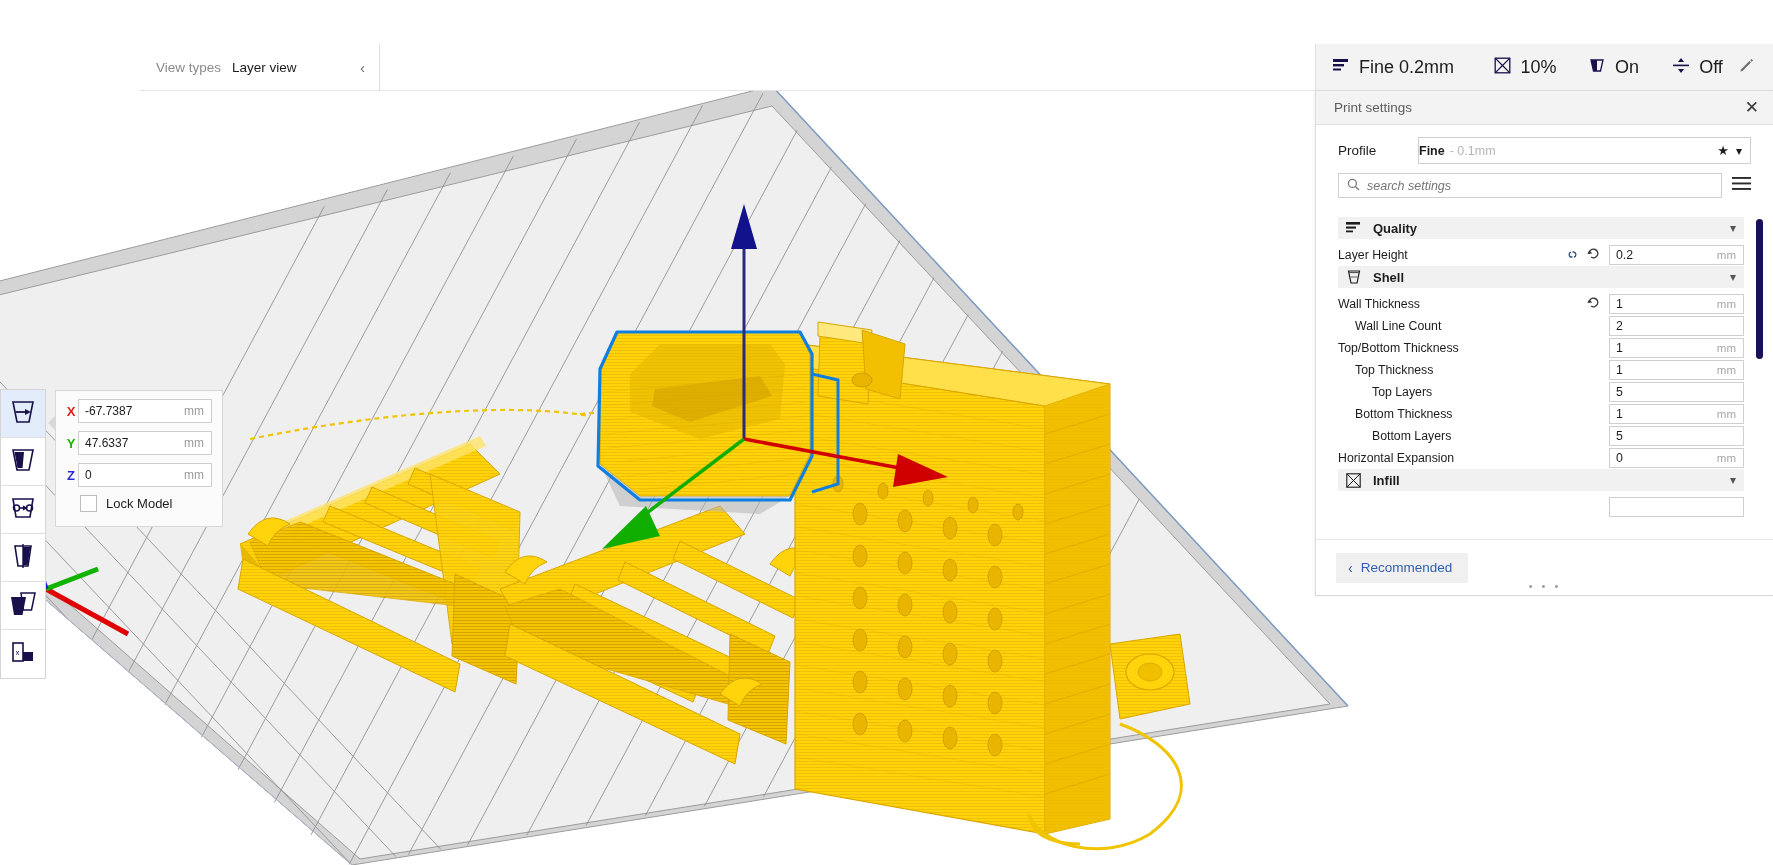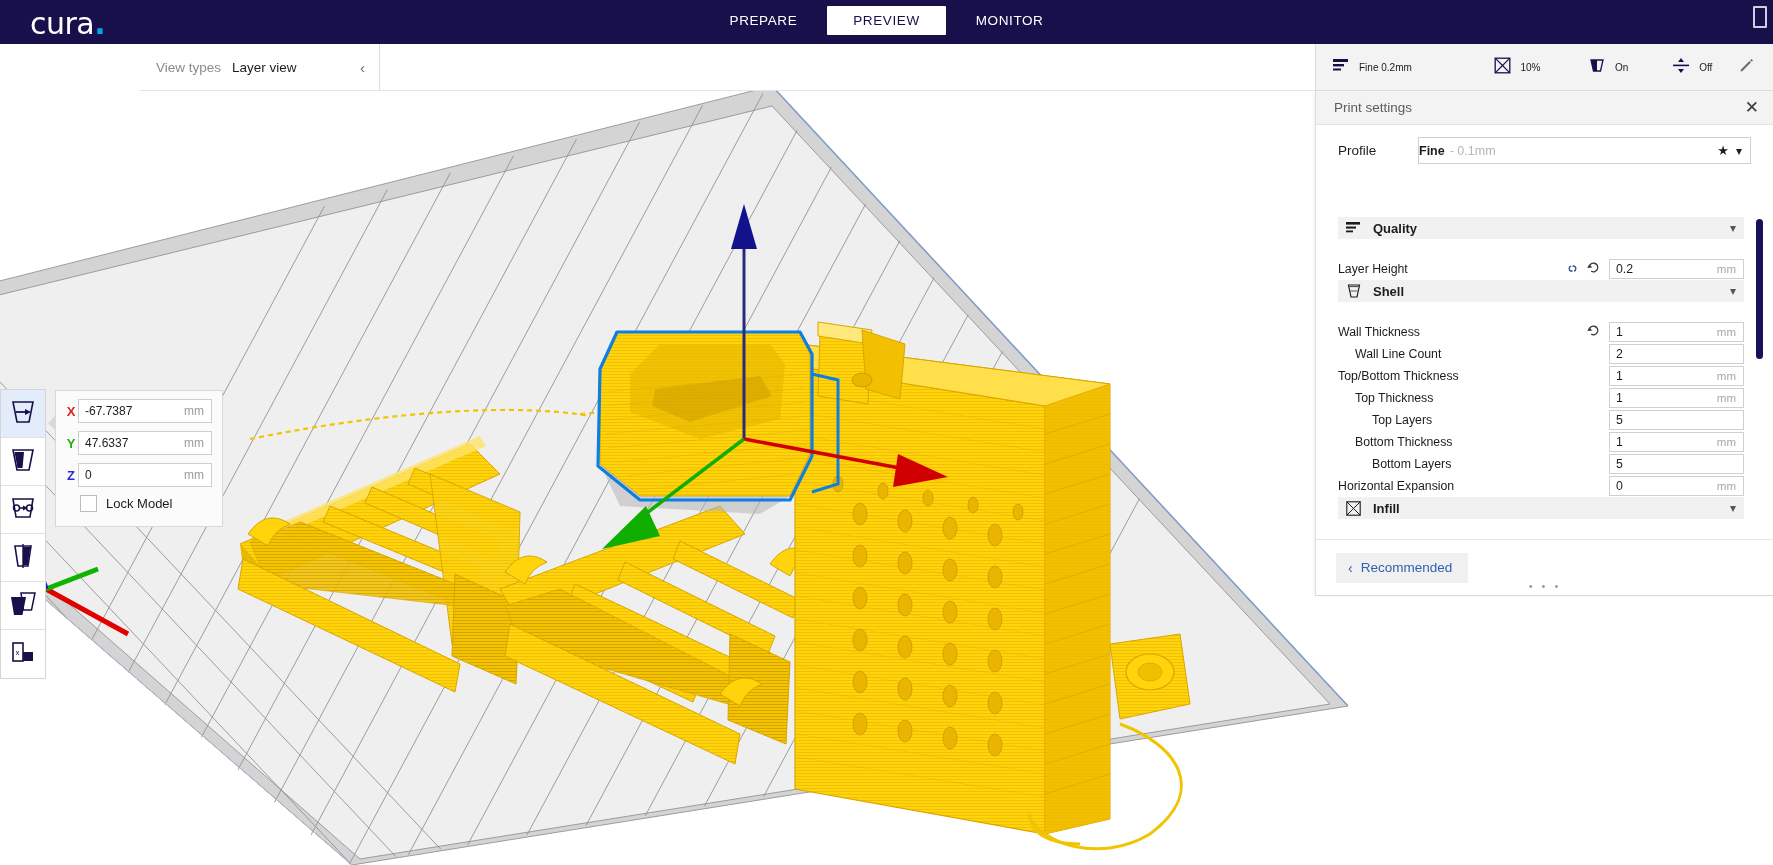--- a/index.html
+++ b/index.html
@@ -57,21 +57,21 @@
   }
 
   
   .quickbar {
     position: absolute; top: 44px; left: 1315px; width: 458px; height: 47px;
     background: #f3f3f3; border-left: 1px solid #dcdcdc;
     border-bottom: 1px solid #dcdcdc;
     display: flex; align-items: center; padding-left: 16px; gap: 0;
   }
   .qitem { display: flex; align-items: center; gap: 9px; cursor: pointer; }
-  .qitem .qlabel { font-size: 10px; color: #1c1c1c; }
+  .qitem .qlabel { font-size: 18px; color: #1c1c1c; }
   .q1 { width: 170px; }
   .q2 { width: 98px; }
   .q3 { width: 88px; }
   .q4 { width: 70px; }
   .quick-pencil { margin-left: auto; margin-right: 18px; cursor: pointer; }
   .viewport-full {
     position: absolute; top: 44px; left: 0; width: 1773px; height: 821px;
     overflow: hidden; z-index: 0;
   }
   .vp-svg { position: absolute; top: 0; left: 0; }
@@ -150,21 +150,21 @@
     background: transparent;
   }
   .hamburger { width: 19px; cursor: pointer; }
 
   .settings-list {
     position: absolute; top: 126px; left: 0; width: 458px; height: 330px;
     overflow: hidden; padding: 0 30px 0 22px;
   }
   .cat-row {
     height: 22px; background: #f1f1f1; display: flex; align-items: center;
-    padding: 0 8px 0 8px; margin-bottom: 19px; cursor: pointer;
+    padding: 0 8px 0 8px; margin-bottom: 5px; cursor: pointer;
   }
   .cat-icon { width: 16px; margin-right: 11px; display: flex; align-items: center; }
   .cat-name { font-size: 13px; font-weight: 700; color: #1c1c1c; }
   .cat-chev { margin-left: auto; font-size: 12px; color: #555; }
 
   .set-row { height: 21px; display: flex; align-items: center; margin-bottom: 1px; }
   .set-name { font-size: 12.3px; color: #1c1c1c; white-space: nowrap; }
   .set-name.italic { }
   .set-icons { margin-left: auto; display: flex; align-items: center; gap: 8px; padding-right: 9px; }
   .set-field {
@@ -440,31 +440,20 @@
       </g>
 
       <g>
         <line x1="46" y1="545" x2="128" y2="590" stroke="#e00000" stroke-width="5"></line>
         <line x1="46" y1="545" x2="98" y2="525" stroke="#10b300" stroke-width="5"></line>
         <line x1="46" y1="545" x2="38" y2="520" stroke="#2020d0" stroke-width="5"></line>
       </g>
     </svg>
   </div>
 
-  <div class="topbar">
-    <div class="logo">
-      <span>cura</span><span class="dot">.</span>
-    </div>
-    <div class="tabs">
-      <div class="tab">PREPARE</div>
-      <div class="tab active">PREVIEW</div>
-      <div class="tab">MONITOR</div>
-    </div>
-    <div class="winbtn"></div>
-  </div>
 
   <div class="viewbar">
     <div class="viewbar-sec sec-view">
       <span class="vb-label">View types</span>
       <span class="vb-value">Layer view</span>
       <span class="vb-chevron">‹</span>
     </div>
   </div>
 
   <div class="quickbar">
@@ -611,20 +600,38 @@
     <div class="profile-row">
       <span class="profile-lbl">Profile</span>
       <span class="profile-box">
         <span class="profile-name">Fine</span>
         <span class="profile-sub">- 0.1mm</span>
         <span class="profile-star">★</span>
         <span class="profile-chev">▾</span>
       </span>
     </div>
 
+    <div class="search-row">
+      <span class="search-box">
+        <span>
+          <svg width="13" height="13" viewBox="0 0 13 13">
+            <circle cx="5.4" cy="5.4" r="4" fill="none" stroke="#7d7d7d" stroke-width="1.3"></circle>
+            <line x1="8.4" y1="8.4" x2="12" y2="12" stroke="#7d7d7d" stroke-width="1.4"></line>
+          </svg>
+        </span>
+        <input type="text" placeholder="search settings" style="">
+      </span>
+      <span class="hamburger">
+        <svg width="19" height="15" viewBox="0 0 19 15">
+          <rect x="0" y="1" width="19" height="1.9" fill="#2b2b2b"></rect>
+          <rect x="0" y="6.5" width="19" height="1.9" fill="#2b2b2b"></rect>
+          <rect x="0" y="12" width="19" height="1.9" fill="#2b2b2b"></rect>
+        </svg>
+      </span>
+    </div>
 
     <div class="settings-list">
 
       <div class="cat-row">
         <span class="cat-icon">
           <svg width="16" height="14" viewBox="0 0 16 14">
             <rect x="0" y="1" width="14" height="2.6" fill="#1c1c1c"></rect>
             <rect x="0" y="5.5" width="10" height="2.1" fill="#1c1c1c"></rect>
             <rect x="0" y="9.5" width="7" height="1.8" fill="#1c1c1c"></rect>
           </svg>

